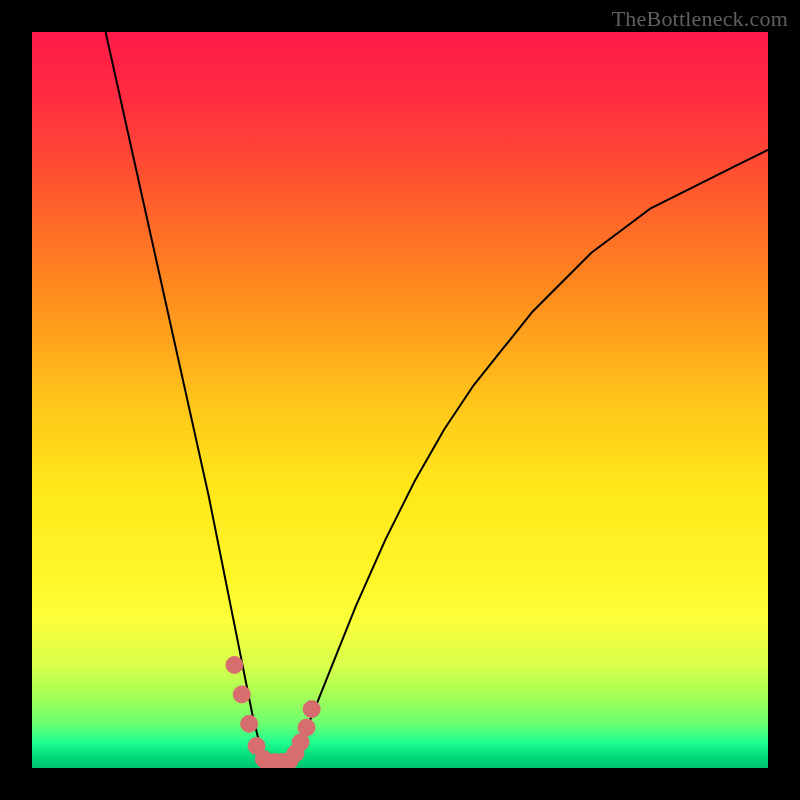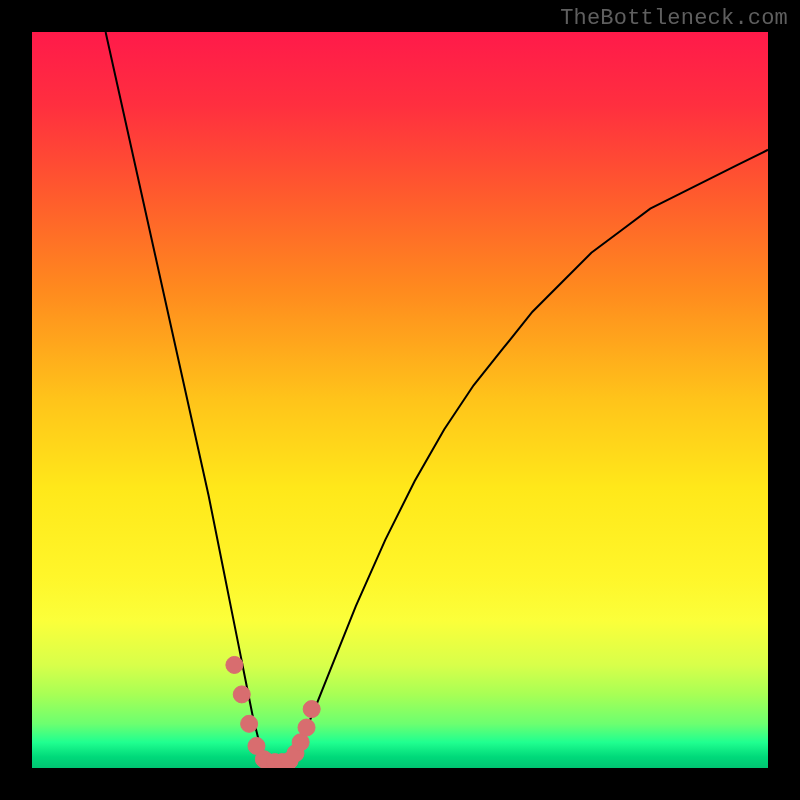--- a/index.html
+++ b/index.html
@@ -7,21 +7,21 @@
   .frame {
     position: relative;
     width: 800px;
     height: 800px;
     background: #000;
   }
   .watermark {
     position: absolute;
     top: 6px;
     right: 12px;
-    font-family: Liberation Mono, monospace;
+    font-family: Liberation Serif, serif;
     font-size: 22px;
     font-weight: 500;
     color: #5f5f5f;
     letter-spacing: 0.2px;
     z-index: 10;
   }
   .plot-wrap {
     position: absolute;
     left: 32px;
     top: 32px;

